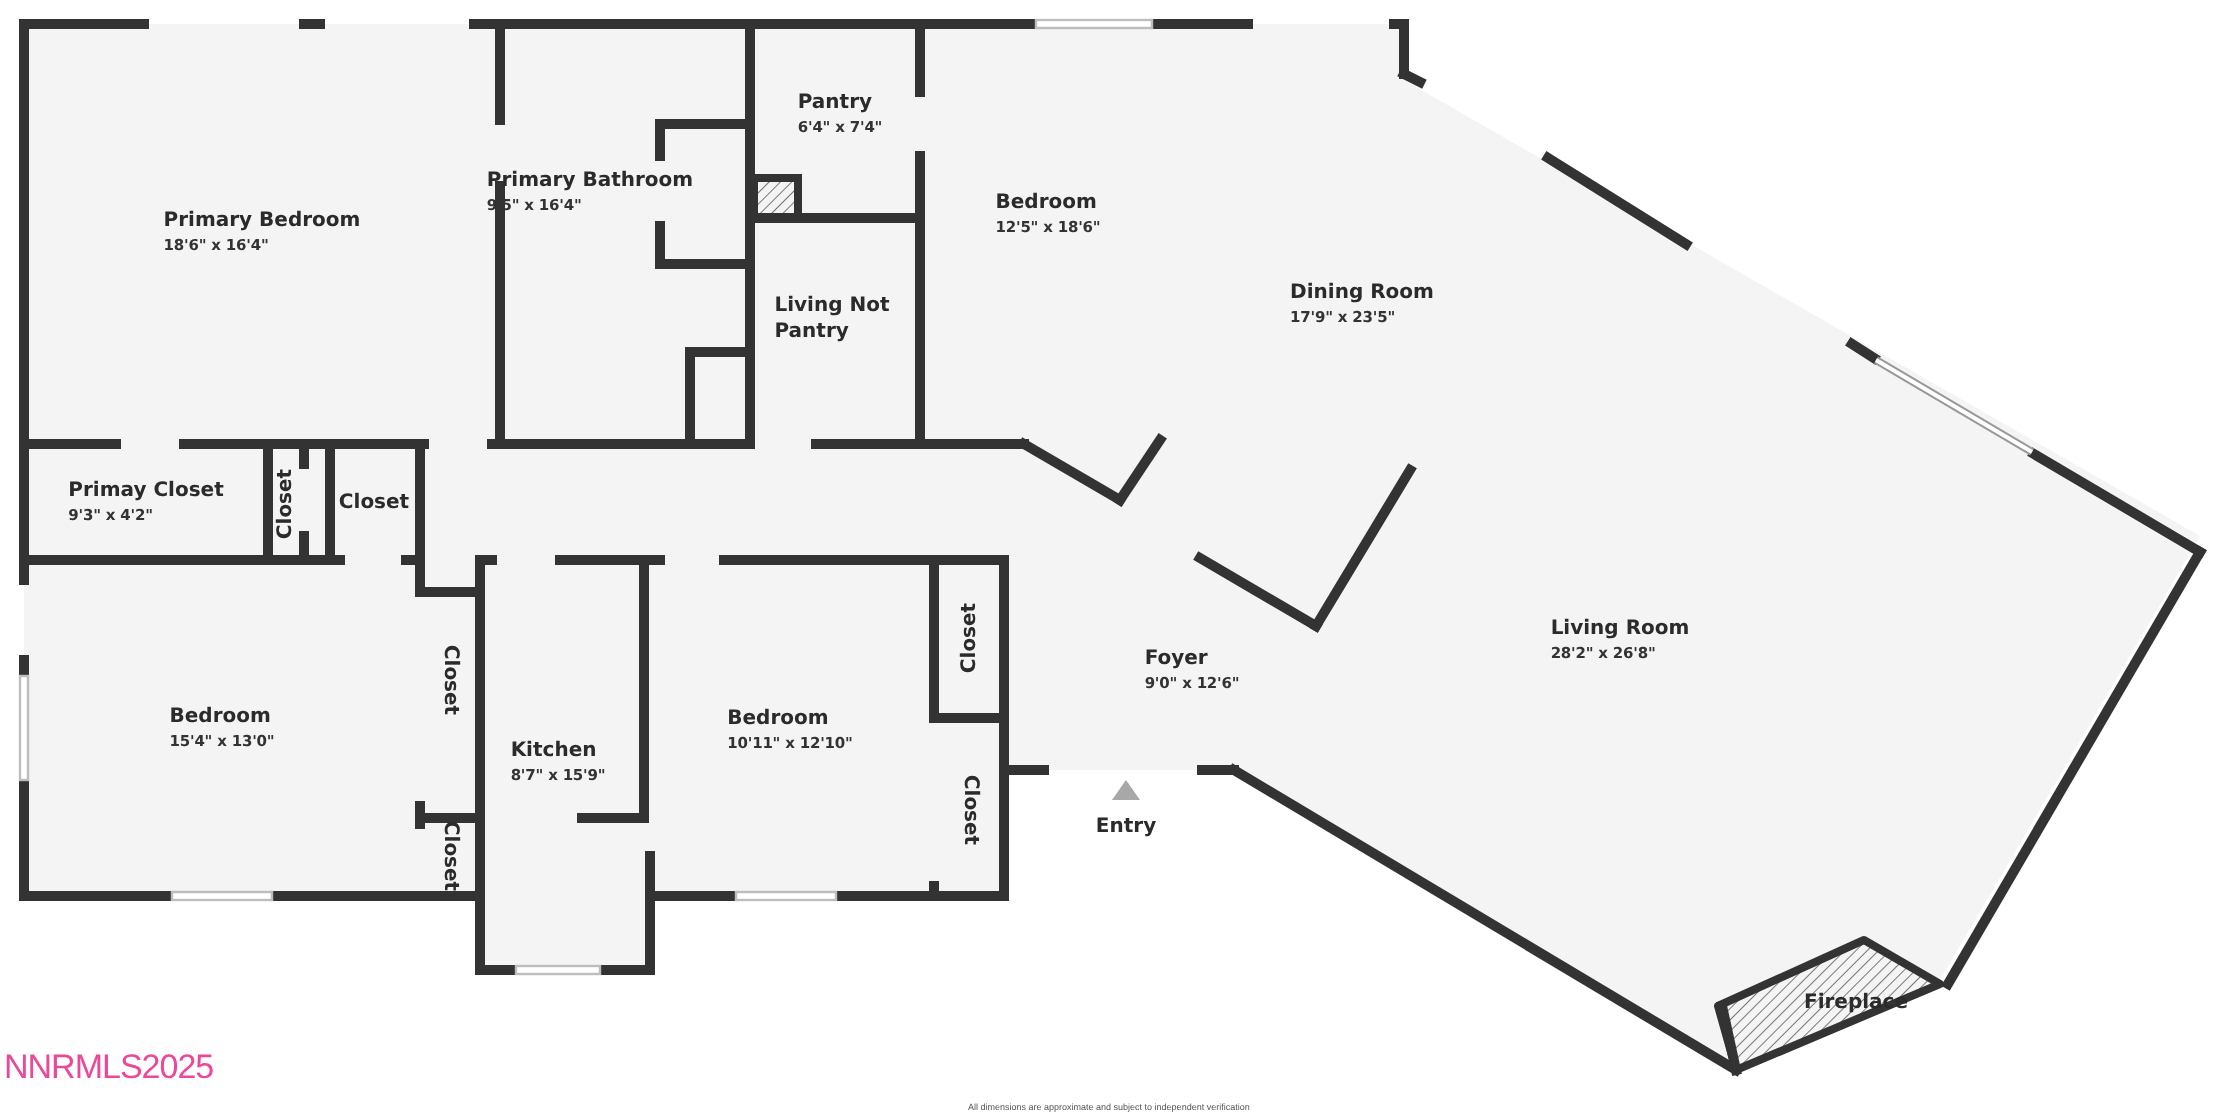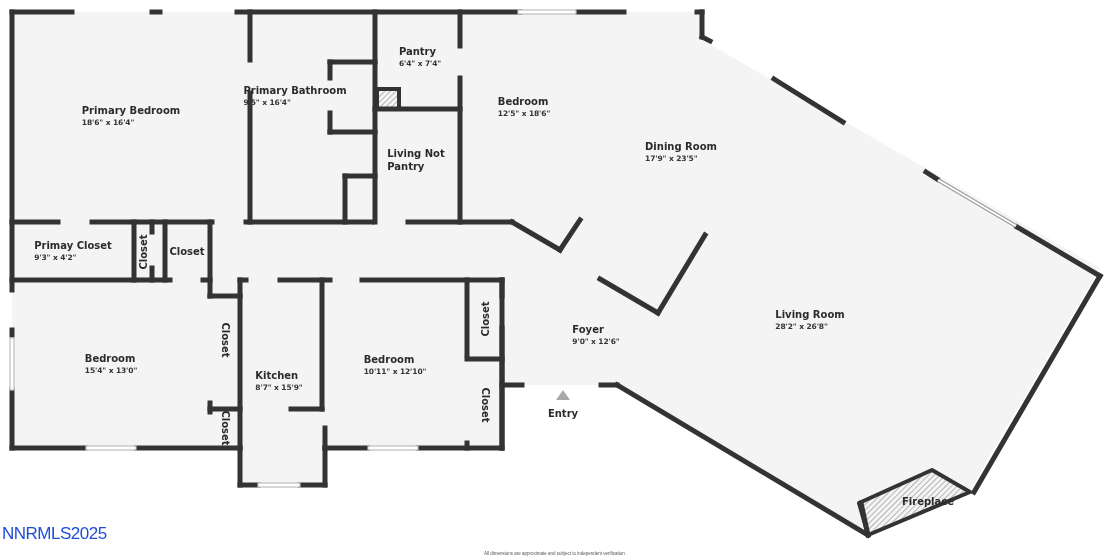--- a/index.html
+++ b/index.html
@@ -4,21 +4,21 @@
 <style>
   html, body { margin:0; padding:0; background:#ffffff; }
   body { width:1113px; height:560px; position:relative; overflow:hidden; font-family:"DejaVu Sans", sans-serif; }
   #plan { position:absolute; left:0; top:0; width:1113px; height:560px; }
   .label { position:absolute; transform:translate(-50%,-50%); color:#2b2b2b; white-space:nowrap; line-height:1.25; }
   .label .name { font-weight:bold; font-size:10px; display:block; }
   .label .dim { font-size:7.5px; display:block; color:#333; font-weight:bold; letter-spacing:-0.1px; }
   .vlabel { position:absolute; font-weight:bold; font-size:10px; color:#2b2b2b; white-space:nowrap; transform-origin:center center; }
   .rot-cw { transform:translate(-50%,-50%) rotate(90deg); }
   .rot-ccw { transform:translate(-50%,-50%) rotate(-90deg); }
-  .watermark { position:absolute; left:2px; top:524px; font-family:"Liberation Sans", sans-serif; font-size:17px; color:#1d4ed8; letter-spacing:-0.5px; font-weight:normal; }
+  .watermark { position:absolute; left:2px; top:524px; font-family:"Liberation Sans", sans-serif; font-size:17px; color:#ec4899; letter-spacing:-0.5px; font-weight:normal; }
   .disclaimer { position:absolute; left:484px; top:551px; font-size:4.5px; color:#555; font-family:"Liberation Sans", sans-serif; }
 </style>
 </head>
 <body>
 
 <svg id="plan" viewBox="0 0 1113 560" xmlns="http://www.w3.org/2000/svg">
   <defs>
     <pattern id="hatch" patternUnits="userSpaceOnUse" width="4" height="4" patternTransform="rotate(45)">
       <rect width="4" height="4" fill="#f4f4f4"></rect>
       <line x1="0" y1="0" x2="0" y2="4" stroke="#777" stroke-width="1"></line>

